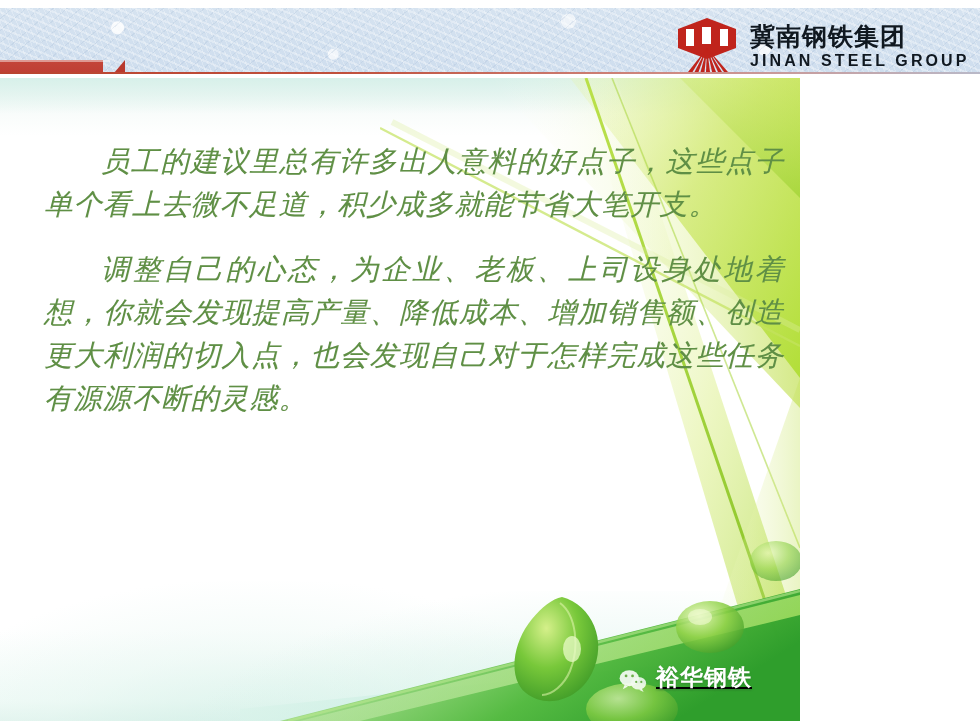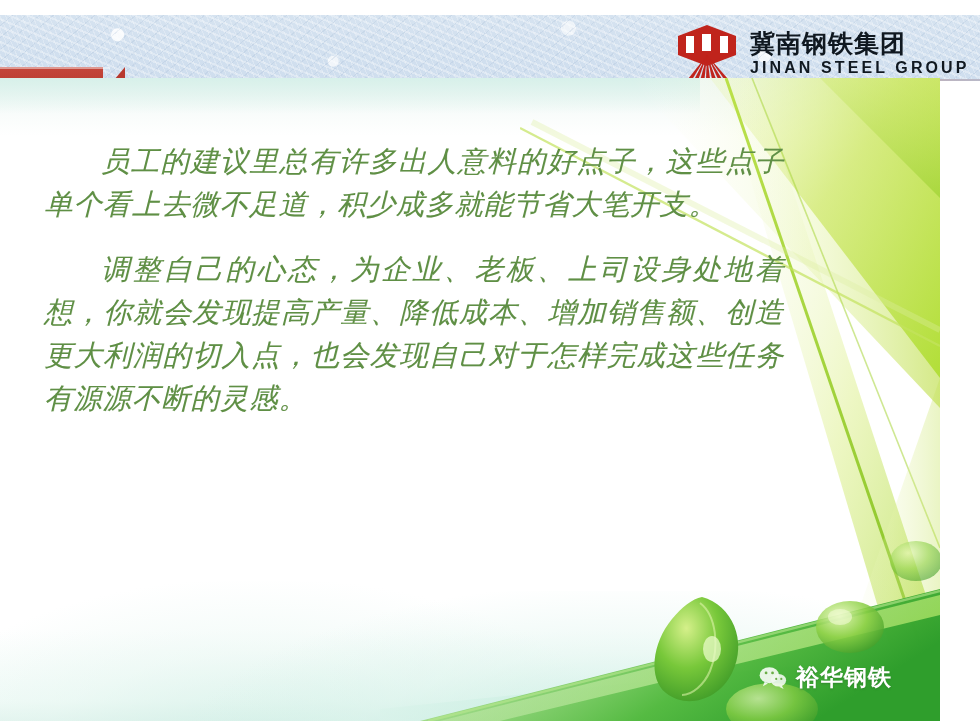--- a/index.html
+++ b/index.html
@@ -16,21 +16,21 @@
     position: relative;
     width: 980px;
     height: 721px;
     overflow: hidden;
     background: #ffffff;
   }
 
   
   .header {
     position: absolute;
-    top: 15px; left: 0;
+    top: 8px; left: 0;
     width: 980px;
     height: 66px;
     background:
       radial-gradient(circle at 12% 30%, rgba(255,255,255,0.85) 0 6px, rgba(0,0,0,0) 7px),
       radial-gradient(circle at 34% 70%, rgba(255,255,255,0.7) 0 5px, rgba(0,0,0,0) 6px),
       radial-gradient(circle at 58% 20%, rgba(255,255,255,0.6) 0 7px, rgba(0,0,0,0) 8px),
       radial-gradient(circle at 78% 62%, rgba(255,255,255,0.75) 0 6px, rgba(0,0,0,0) 7px),
       linear-gradient(180deg, #d6e3f0 0%, #d2e0ef 45%, #cfdeee 100%);
     overflow: hidden;
   }
@@ -111,21 +111,21 @@
     color: #101820;
     letter-spacing: 3.1px;
     margin-top: 4px;
     white-space: nowrap;
   }
 
   
   .canvas {
     position: absolute;
     top: 78px; left: 0;
-    width: 940px;
+    width: 800px;
     height: 643px;
     background:
       linear-gradient(180deg, #eef7f4 0%, #ffffff 9%, #ffffff 86%, #f2fbf8 97%, #e4f4ef 100%);
     overflow: hidden;
     padding-left: 24px;
   }
 
   
   .mint-wash {
     position: absolute;
@@ -187,23 +187,24 @@
     white-space: normal;
   }
   .para:last-child { margin-bottom: 0; }
 
   
   .watermark {
     position: absolute;
     right: 48px;
     bottom: 28px;
     display: flex;
-    align-items: center;
+    align-items: flex-end;
     gap: 9px;
     z-index: 40;
+    text-decoration: underline;
   }
   .wechat-icon {
     width: 28px; height: 24px;
     flex: none;
     opacity: 0.92;
   }
   .wm-text {
     font-family: "Liberation Serif", "DejaVu Serif", serif;
     font-size: 23px;
     font-weight: bold;

